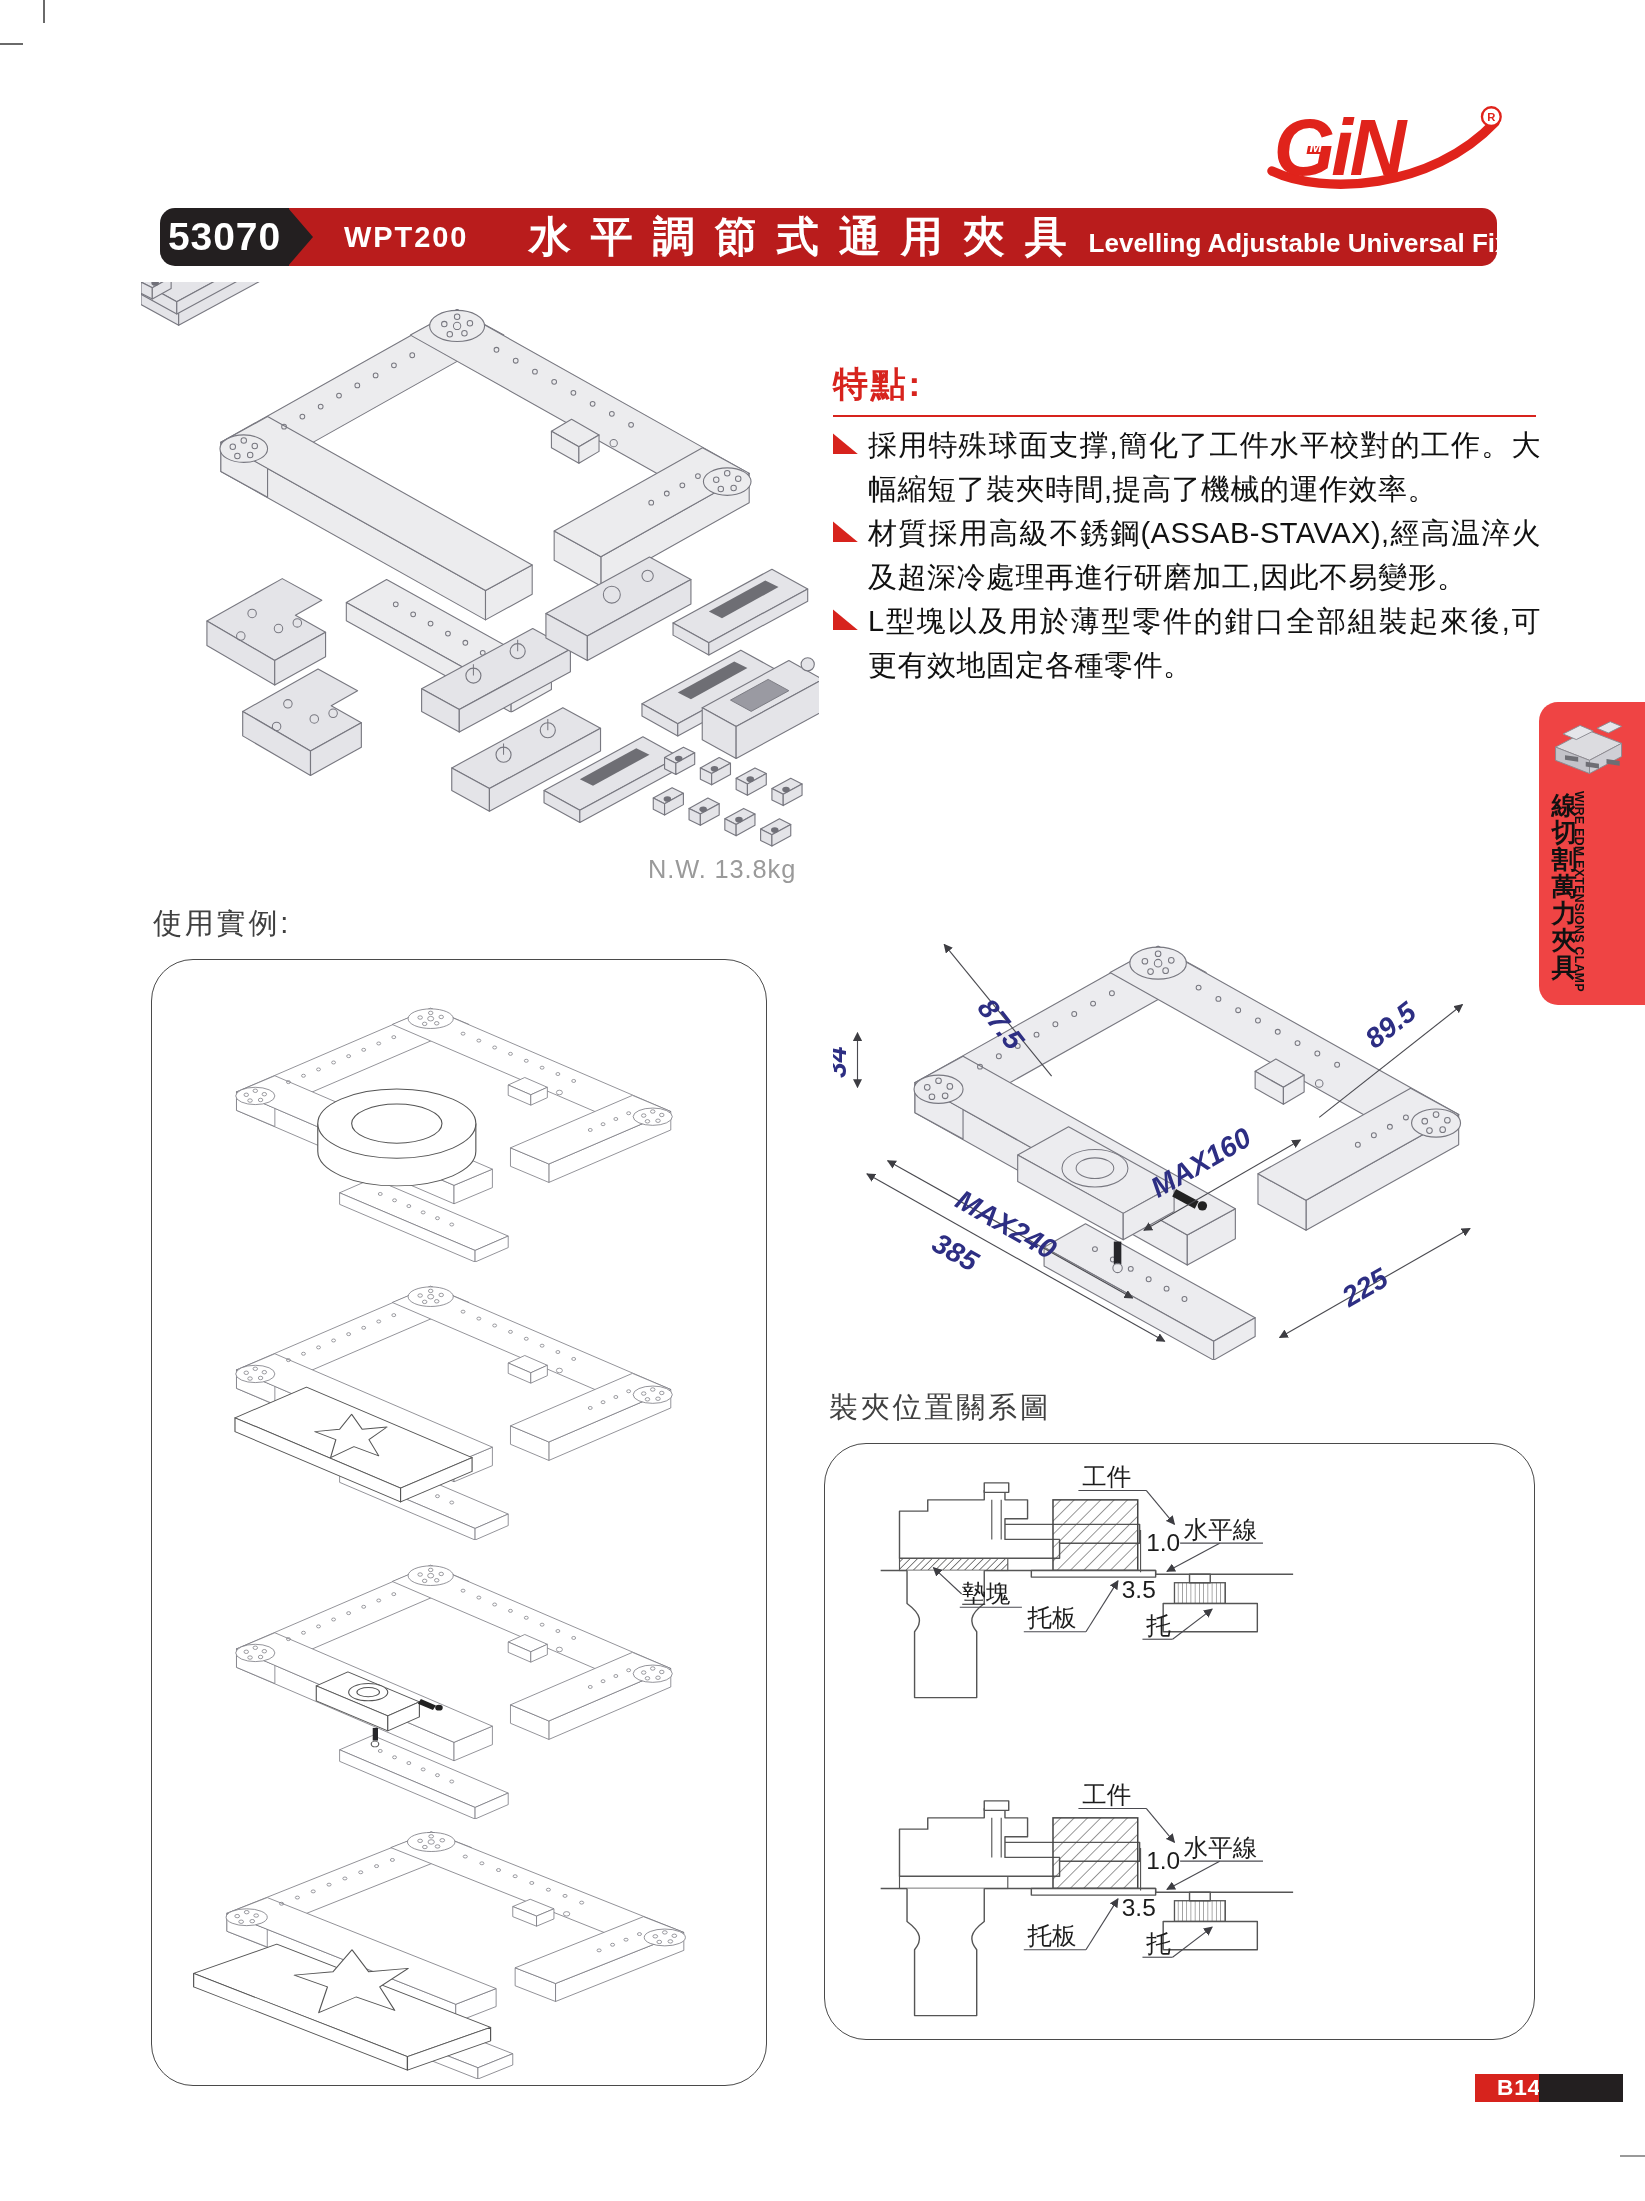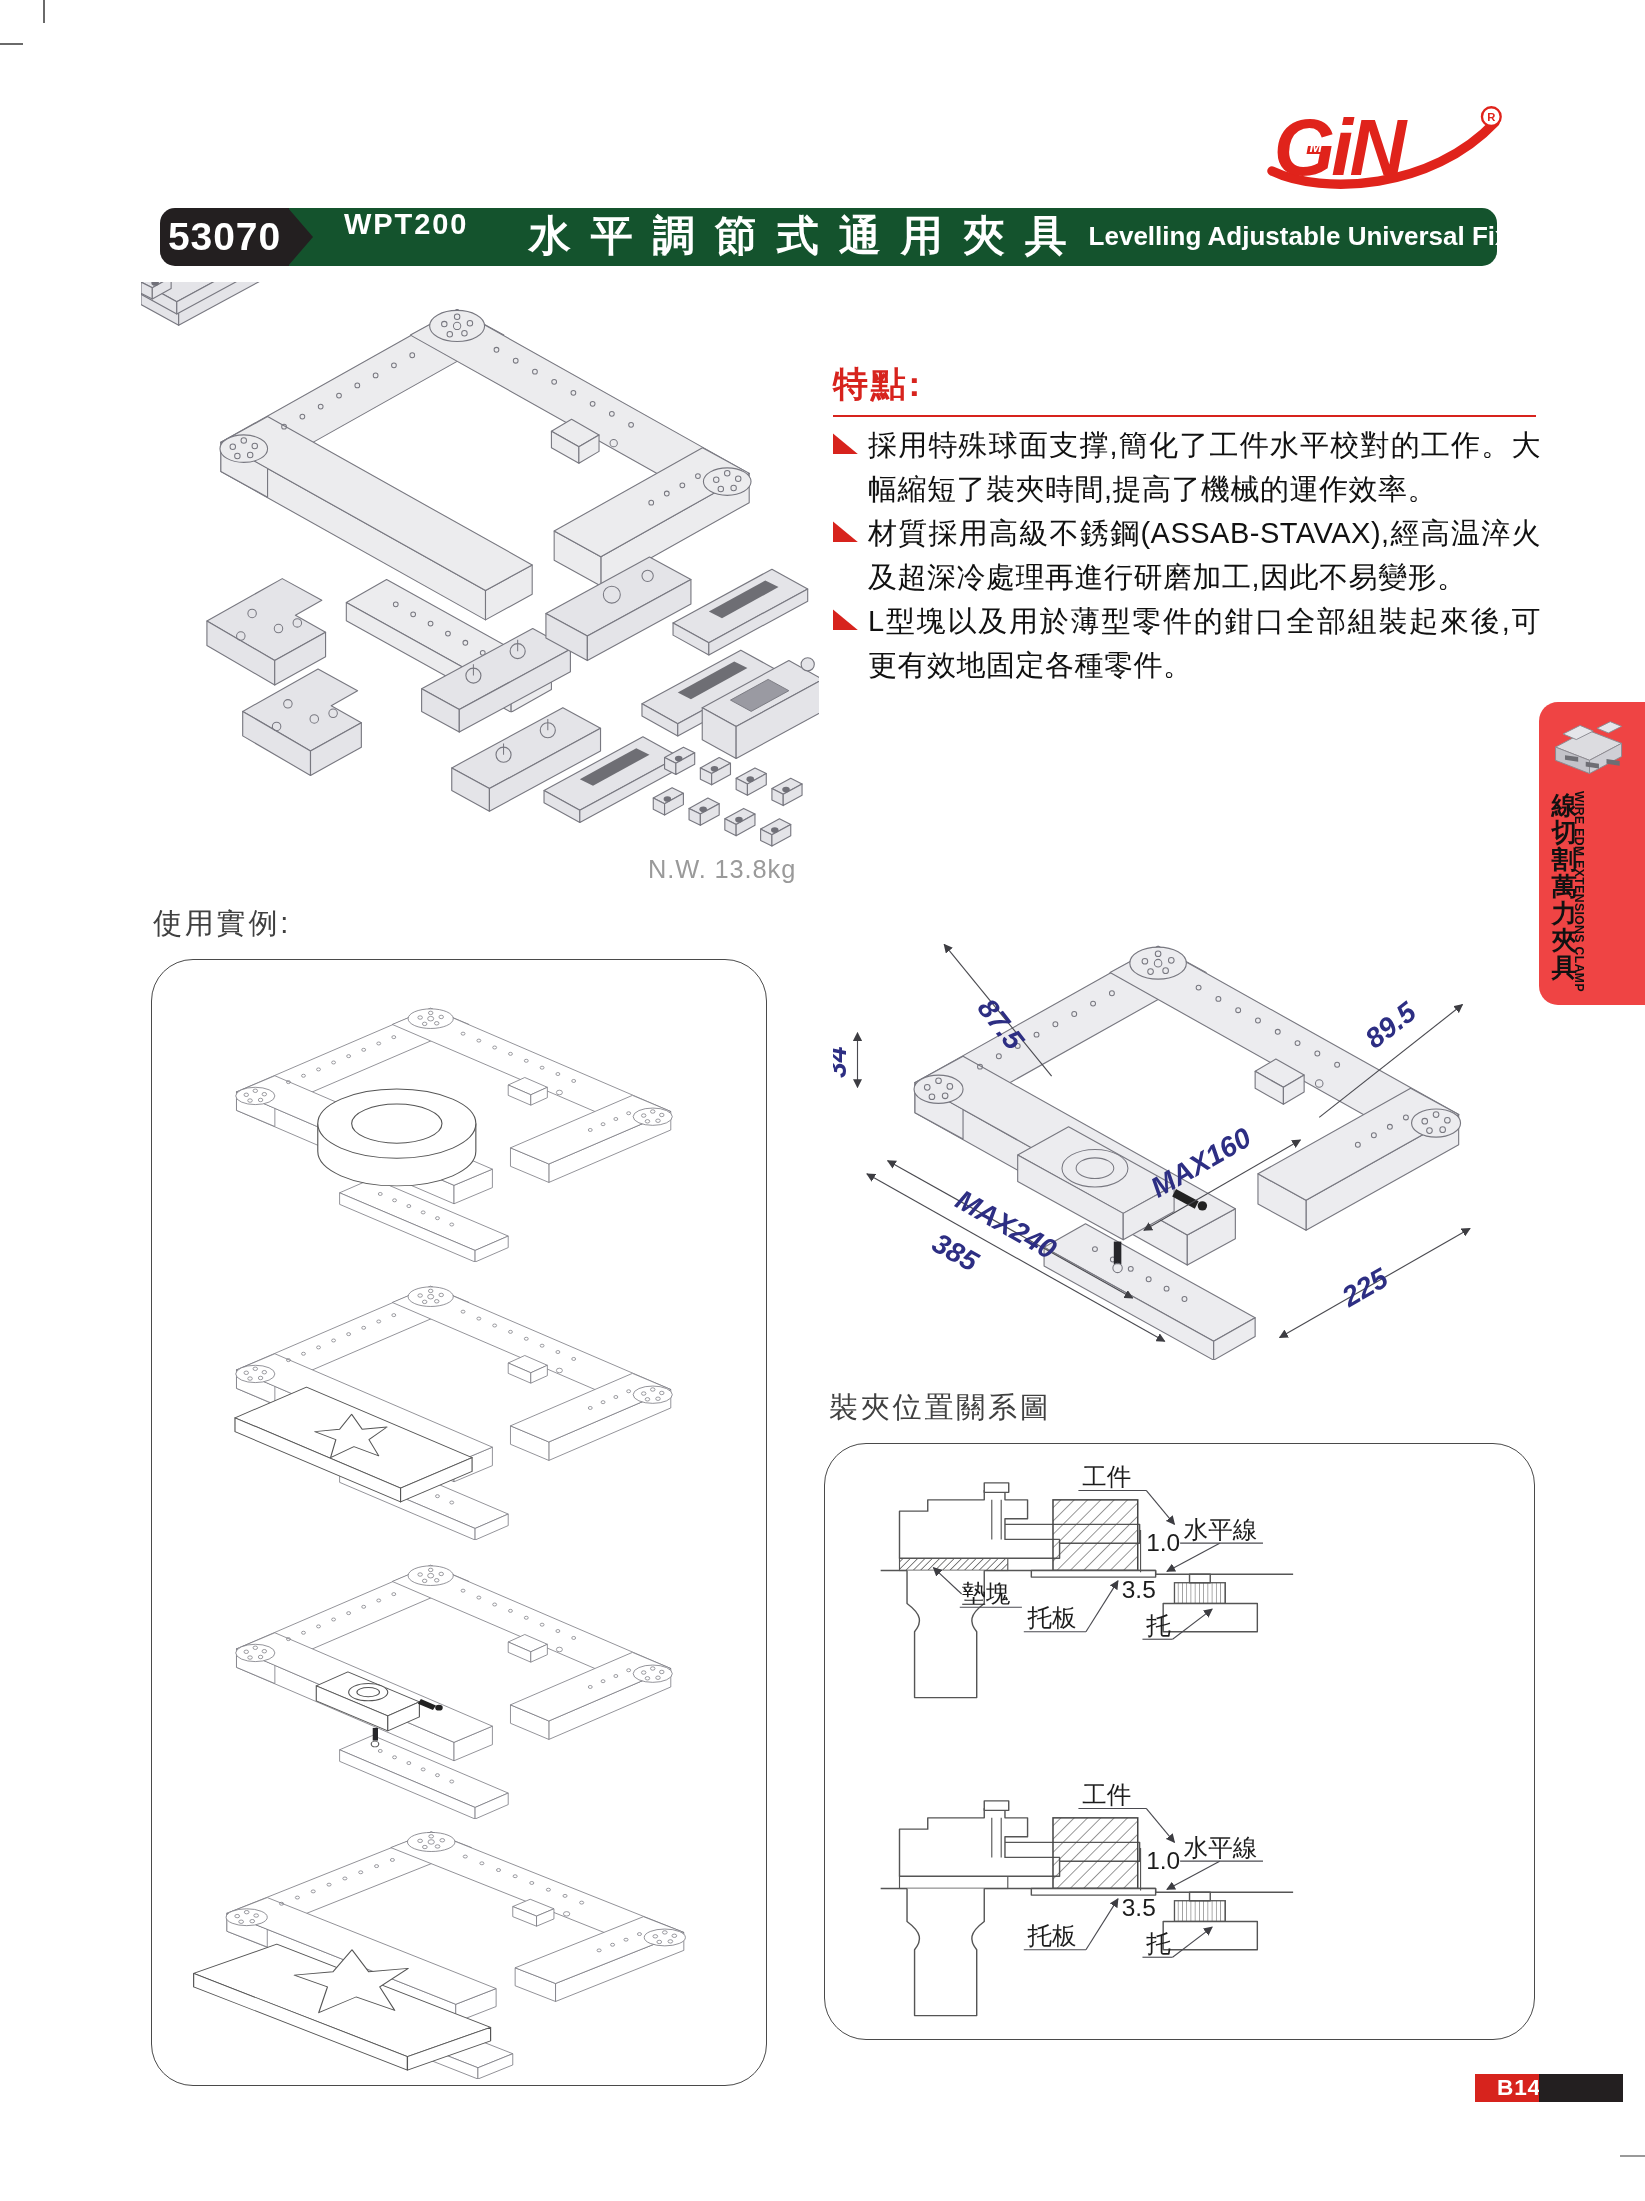--- a/index.html
+++ b/index.html
@@ -3,22 +3,22 @@
 <meta charset="utf-8">
 <style>
   html,body{margin:0;padding:0;background:#e8e8e8;}
   #page{position:relative;width:1645px;height:2202px;background:#ffffff;margin:0 auto;overflow:hidden;
         font-family:"Liberation Sans",sans-serif;color:#1a1a1a;}
   .abs{position:absolute;}
   
   .crop{background:#6a6a6a;}
   
   
-  .hdr-red{left:282px;top:208px;width:1215px;height:58px;background:#14532d;border-radius:0 15px 15px 0;
-           display:flex;}
+  .hdr-red{left:282px;top:208px;width:1215px;height:58px;background:#b91c1c;border-radius:0 15px 15px 0;
+           display:flex;align-items:center;}
   .hdr-black{left:160px;top:208px;width:129px;height:58px;background:#231f20;border-radius:15px 0 0 15px;
              display:flex;align-items:center;justify-content:center;z-index:2;}
   .hdr-arrow{left:288px;top:208px;width:0;height:0;border-top:29px solid transparent;border-bottom:29px solid transparent;
              border-left:25.4px solid #231f20;z-index:2;}
   .code-txt{color:#fff;font-size:39px;font-weight:bold;letter-spacing:0.9px;text-align:center;}
   .model-txt{color:#fff;font-size:29px;font-weight:bold;margin-left:62px;letter-spacing:1.9px;}
   .chev{margin-left:36px;}
   .title-zh{color:#fff;font-size:42px;font-weight:bold;letter-spacing:20px;margin-left:24.5px;white-space:nowrap;}
   .title-en{color:#fff;font-size:26px;font-weight:bold;margin-left:1.9px;margin-top:13px;white-space:nowrap;}
   

